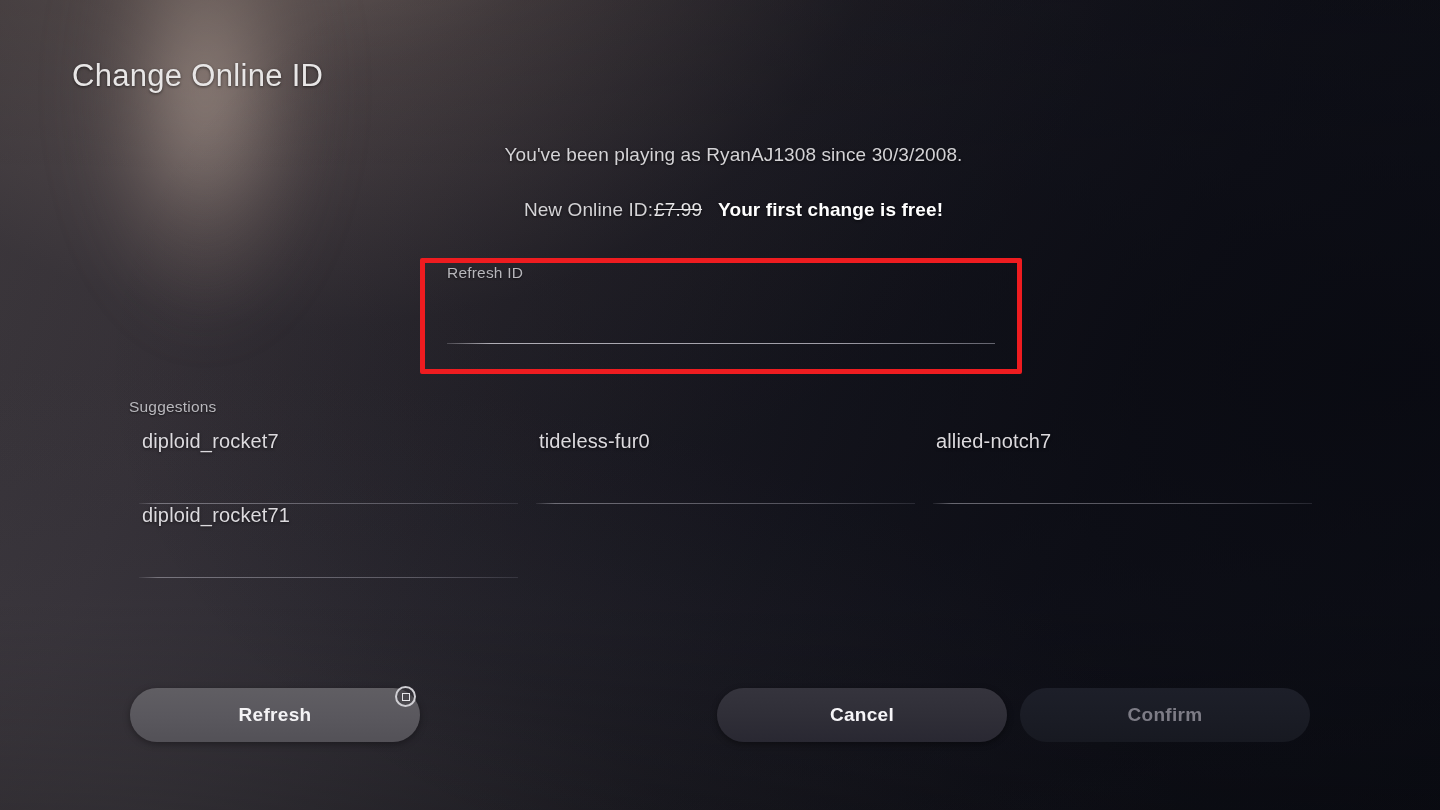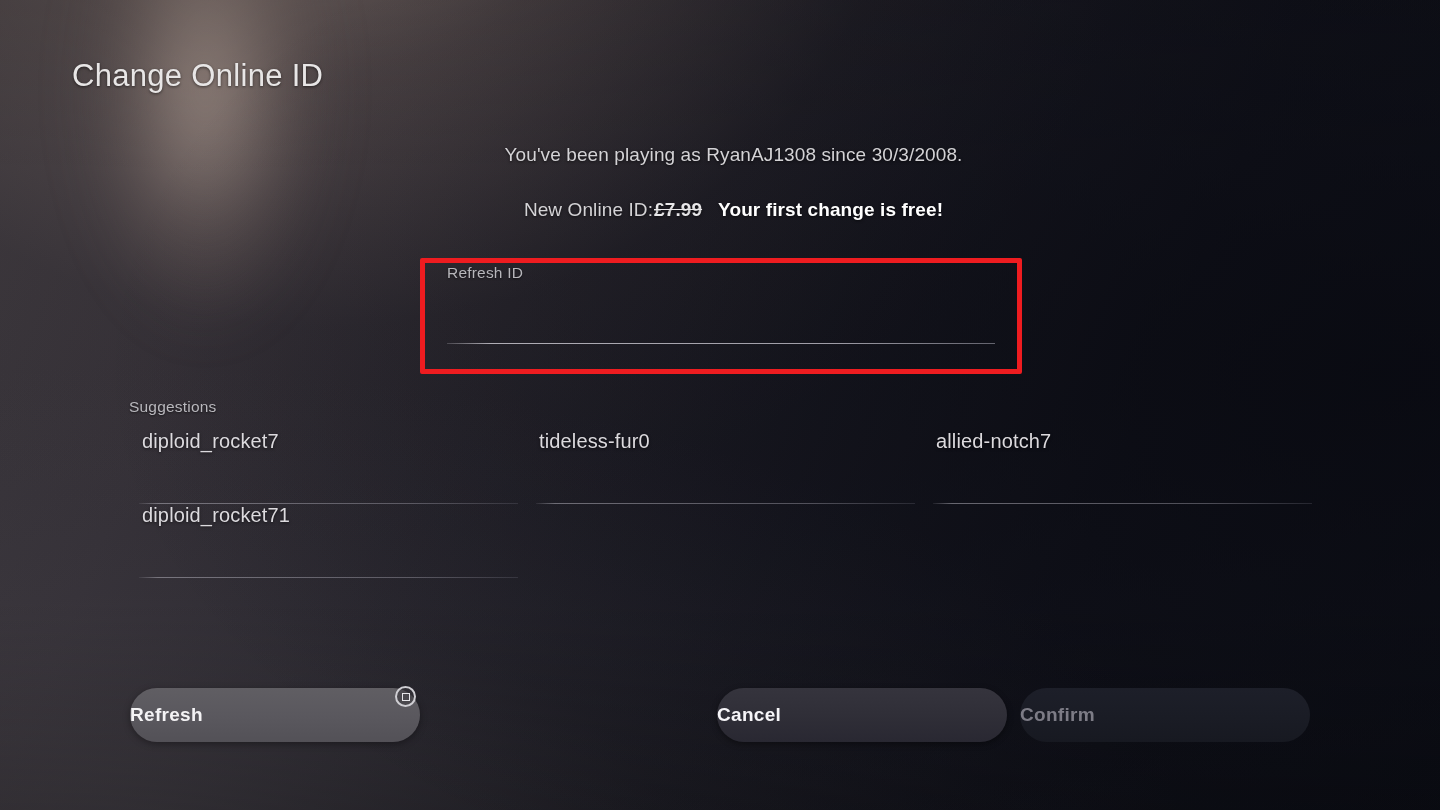--- a/index.html
+++ b/index.html
@@ -70,21 +70,21 @@
     letter-spacing:0.1px;
     text-shadow:0 1px 3px rgba(0,0,0,0.6);
     white-space:nowrap;
     padding-left:27px;
   }
   #playing-since { top:144px; }
   #new-id-line   { top:199px; }
 
   #new-id-line .price-struck {
     text-decoration:line-through;
-    font-weight:700;
+    font-weight:400;
     color:#e9e8ea;
     margin-left:1px;
   }
   #new-id-line .free-note {
     font-weight:700;
     color:#ffffff;
     margin-left:16px;
   }
 
   
@@ -176,21 +176,21 @@
   .suggestion-cell.empty .suggestion-item { cursor:default; }
 
   
   .btn {
     position:absolute;
     height:54px;
     border-radius:27px;
     border:none;
     display:flex;
     align-items:center;
-    justify-content:flex-start;
+    justify-content:center;
     font-family:"Liberation Sans", sans-serif;
     font-size:19px;
     font-weight:700;
     letter-spacing:0.3px;
     cursor:pointer;
   }
 
   #refresh-button {
     left:130px; top:688px;
     width:290px;

